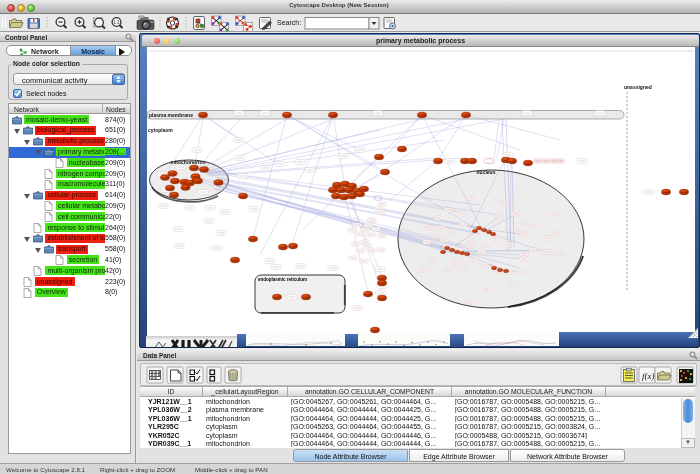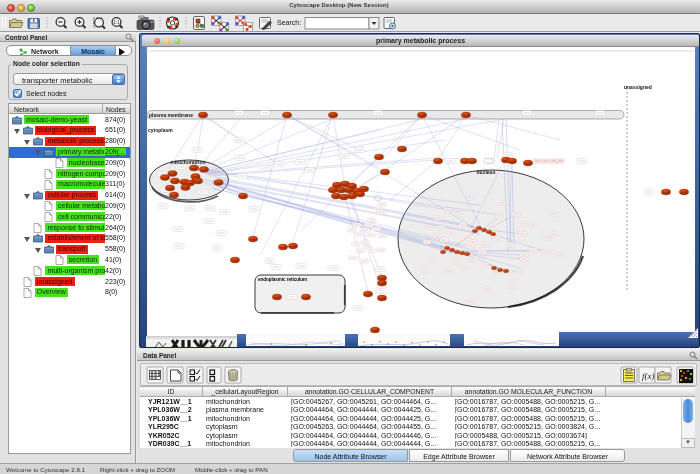--- a/index.html
+++ b/index.html
@@ -145,21 +145,21 @@
       </svg>
    <div class="abs" style="left:24px;top:2px;font-size:7px;font-weight:bold;color:#222;">Network</div>
    <div class="abs" style="left:63px;top:0;width:46px;height:11px;background:linear-gradient(#a8cdf2,#5a97d8);border-left:1px solid #8f8f8f;border-right:1px solid #8f8f8f;text-align:center;font-size:7px;font-weight:bold;color:#0a2a55;padding-top:2px;">Mosaic</div>
    <div class="abs" style="left:112px;top:2px;width:0;height:0;border-left:6px solid #111;border-top:4px solid transparent;border-bottom:4px solid transparent;"></div>
  </div>
 
  <div class="abs" style="left:8px;top:32px;width:120px;height:36px;border:1px solid #aaa;border-radius:3px;"></div>
  <div class="abs" style="left:11px;top:28px;background:#e2e2e2;padding:0 2px;font-size:6.8px;font-weight:bold;color:#222;">Node color selection</div>
 
  <div class="abs" style="left:13px;top:41px;width:112px;height:12px;background:linear-gradient(#ffffff,#e8e8e8);border:1px solid #9a9a9a;border-radius:3px;">
-   <div class="abs" style="left:8px;top:2px;font-size:7.5px;color:#111;">transporter metabolic</div>
+   <div class="abs" style="left:8px;top:2px;font-size:7.5px;color:#111;">communicat activity</div>
    <div class="abs" style="left:98px;top:0px;width:13px;height:11px;background:linear-gradient(#8fc1f5,#3b7fd6);border:1px solid #4a6a9a;border-radius:2px;">
      <svg class="abs" style="left:0;top:0;" width="11" height="9">
           <path d="M5.5 1 L8 3.7 L3 3.7 Z" fill="#fff"></path>
           <path d="M5.5 8 L8 5.3 L3 5.3 Z" fill="#fff"></path>
         </svg>
    </div>
  </div>
 
  <div class="abs" style="left:13px;top:57px;width:9px;height:9px;background:linear-gradient(#9ec7f0,#4a8ad8);border:1px solid #3a6aa0;border-radius:2px;">
    <svg class="abs" style="left:-1px;top:-1px;" width="9" height="9">

